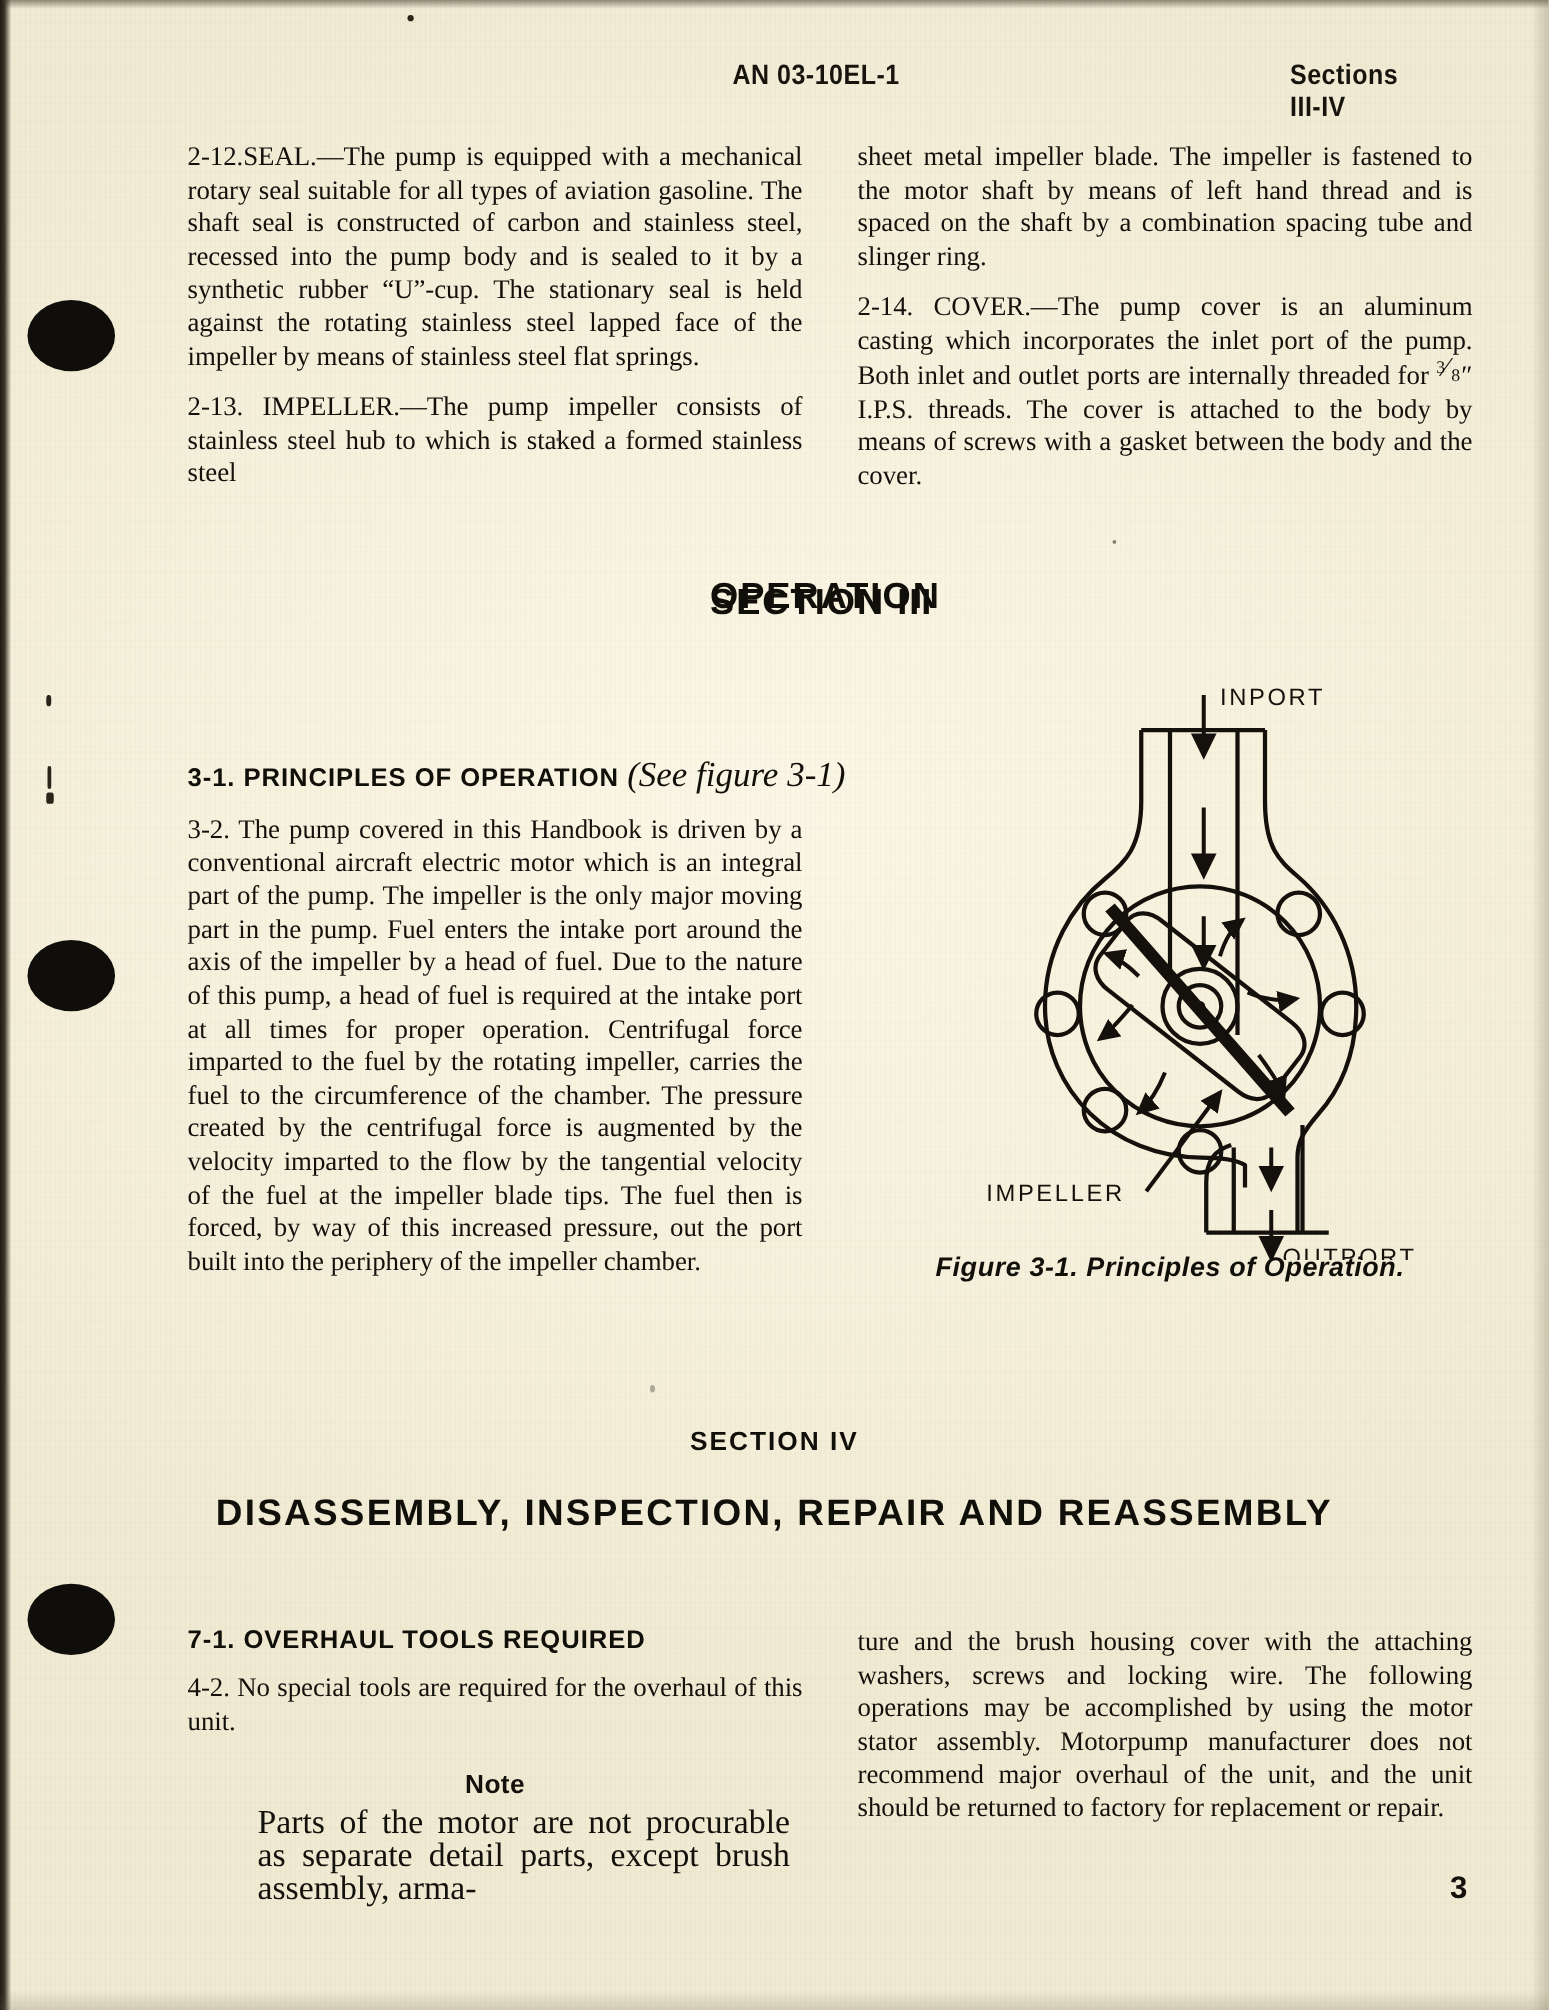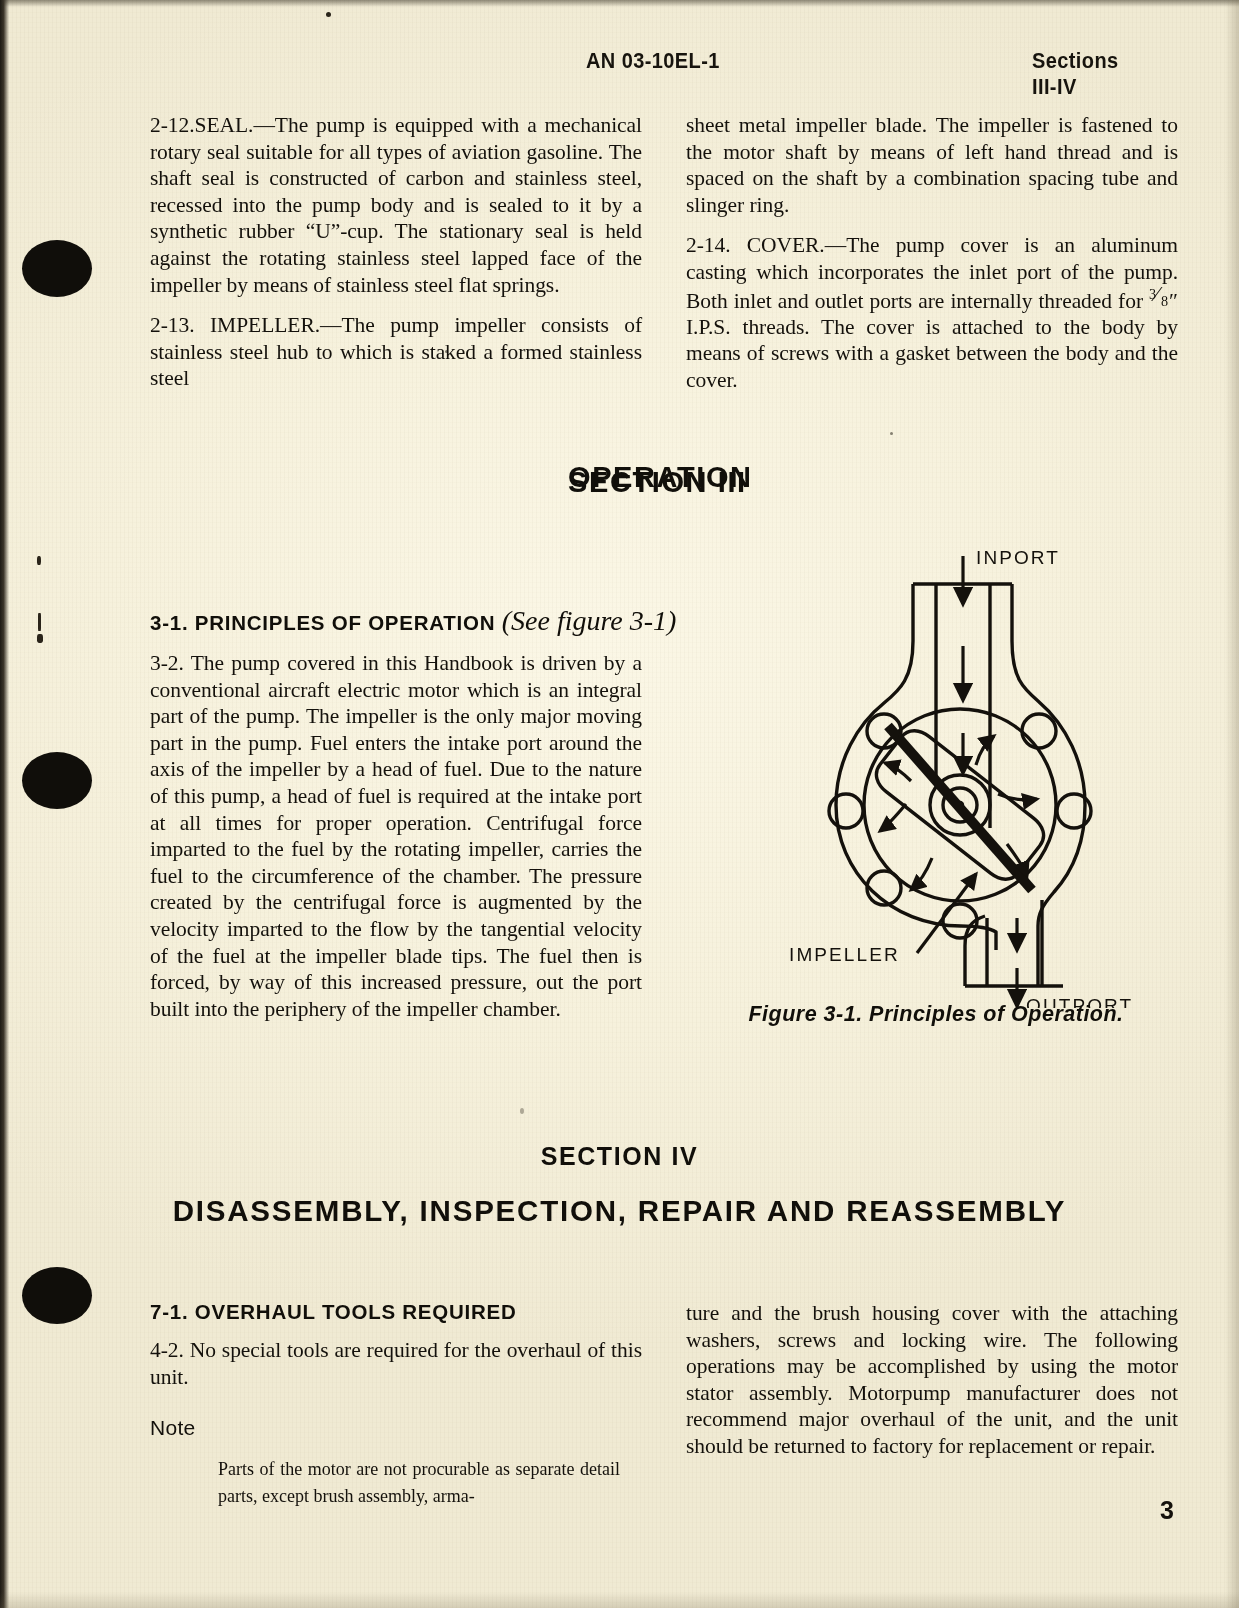--- a/index.html
+++ b/index.html
@@ -148,21 +148,21 @@
     letter-spacing: 1.6px;
     white-space: nowrap;
   }
   #sec3-title    { left: 568px; top: 418px; font-size: 29px; margin-top: 48px; }
   #sec3-subtitle { left: 568px; top: 461px; font-size: 29px; }
 
   #sec4-title {
     left: 0; top: 1142px;
     width: 1239px;
     text-align: center;
-    font-size: 25px;
+    font-size: 21px;
     letter-spacing: 1.6px;
   }
   #sec4-subtitle {
     left: 0; top: 1194px;
     width: 1239px;
     text-align: center;
     font-size: 29.5px;
     letter-spacing: 1.8px;
   }
 
@@ -179,29 +179,30 @@
   .sub-head .seealso {
     font-family: "Liberation Serif", "DejaVu Serif", serif;
     font-style: italic;
     font-weight: 400;
     font-size: 28px;
     letter-spacing: 0;
   }
 
   .note-label {
     font-family: "Liberation Sans", "DejaVu Sans", sans-serif;
-    font-weight: 400;
+    font-weight: 700;
     font-size: 21px;
+    text-align: center;
     margin: 26px 0 4px 0;
     letter-spacing: .3px;
   }
   p.note-body {
-    margin: 16px;
+    margin: 4px;
     padding: 0 6px 0 52px;
-    font-size: 18px;
+    font-size: 27px;
     line-height: 26.6px;
     text-align: justify;
   }
 
   
   #figure {
     position: absolute;
     left: 780px;
     top: 528px;
     width: 400px;

